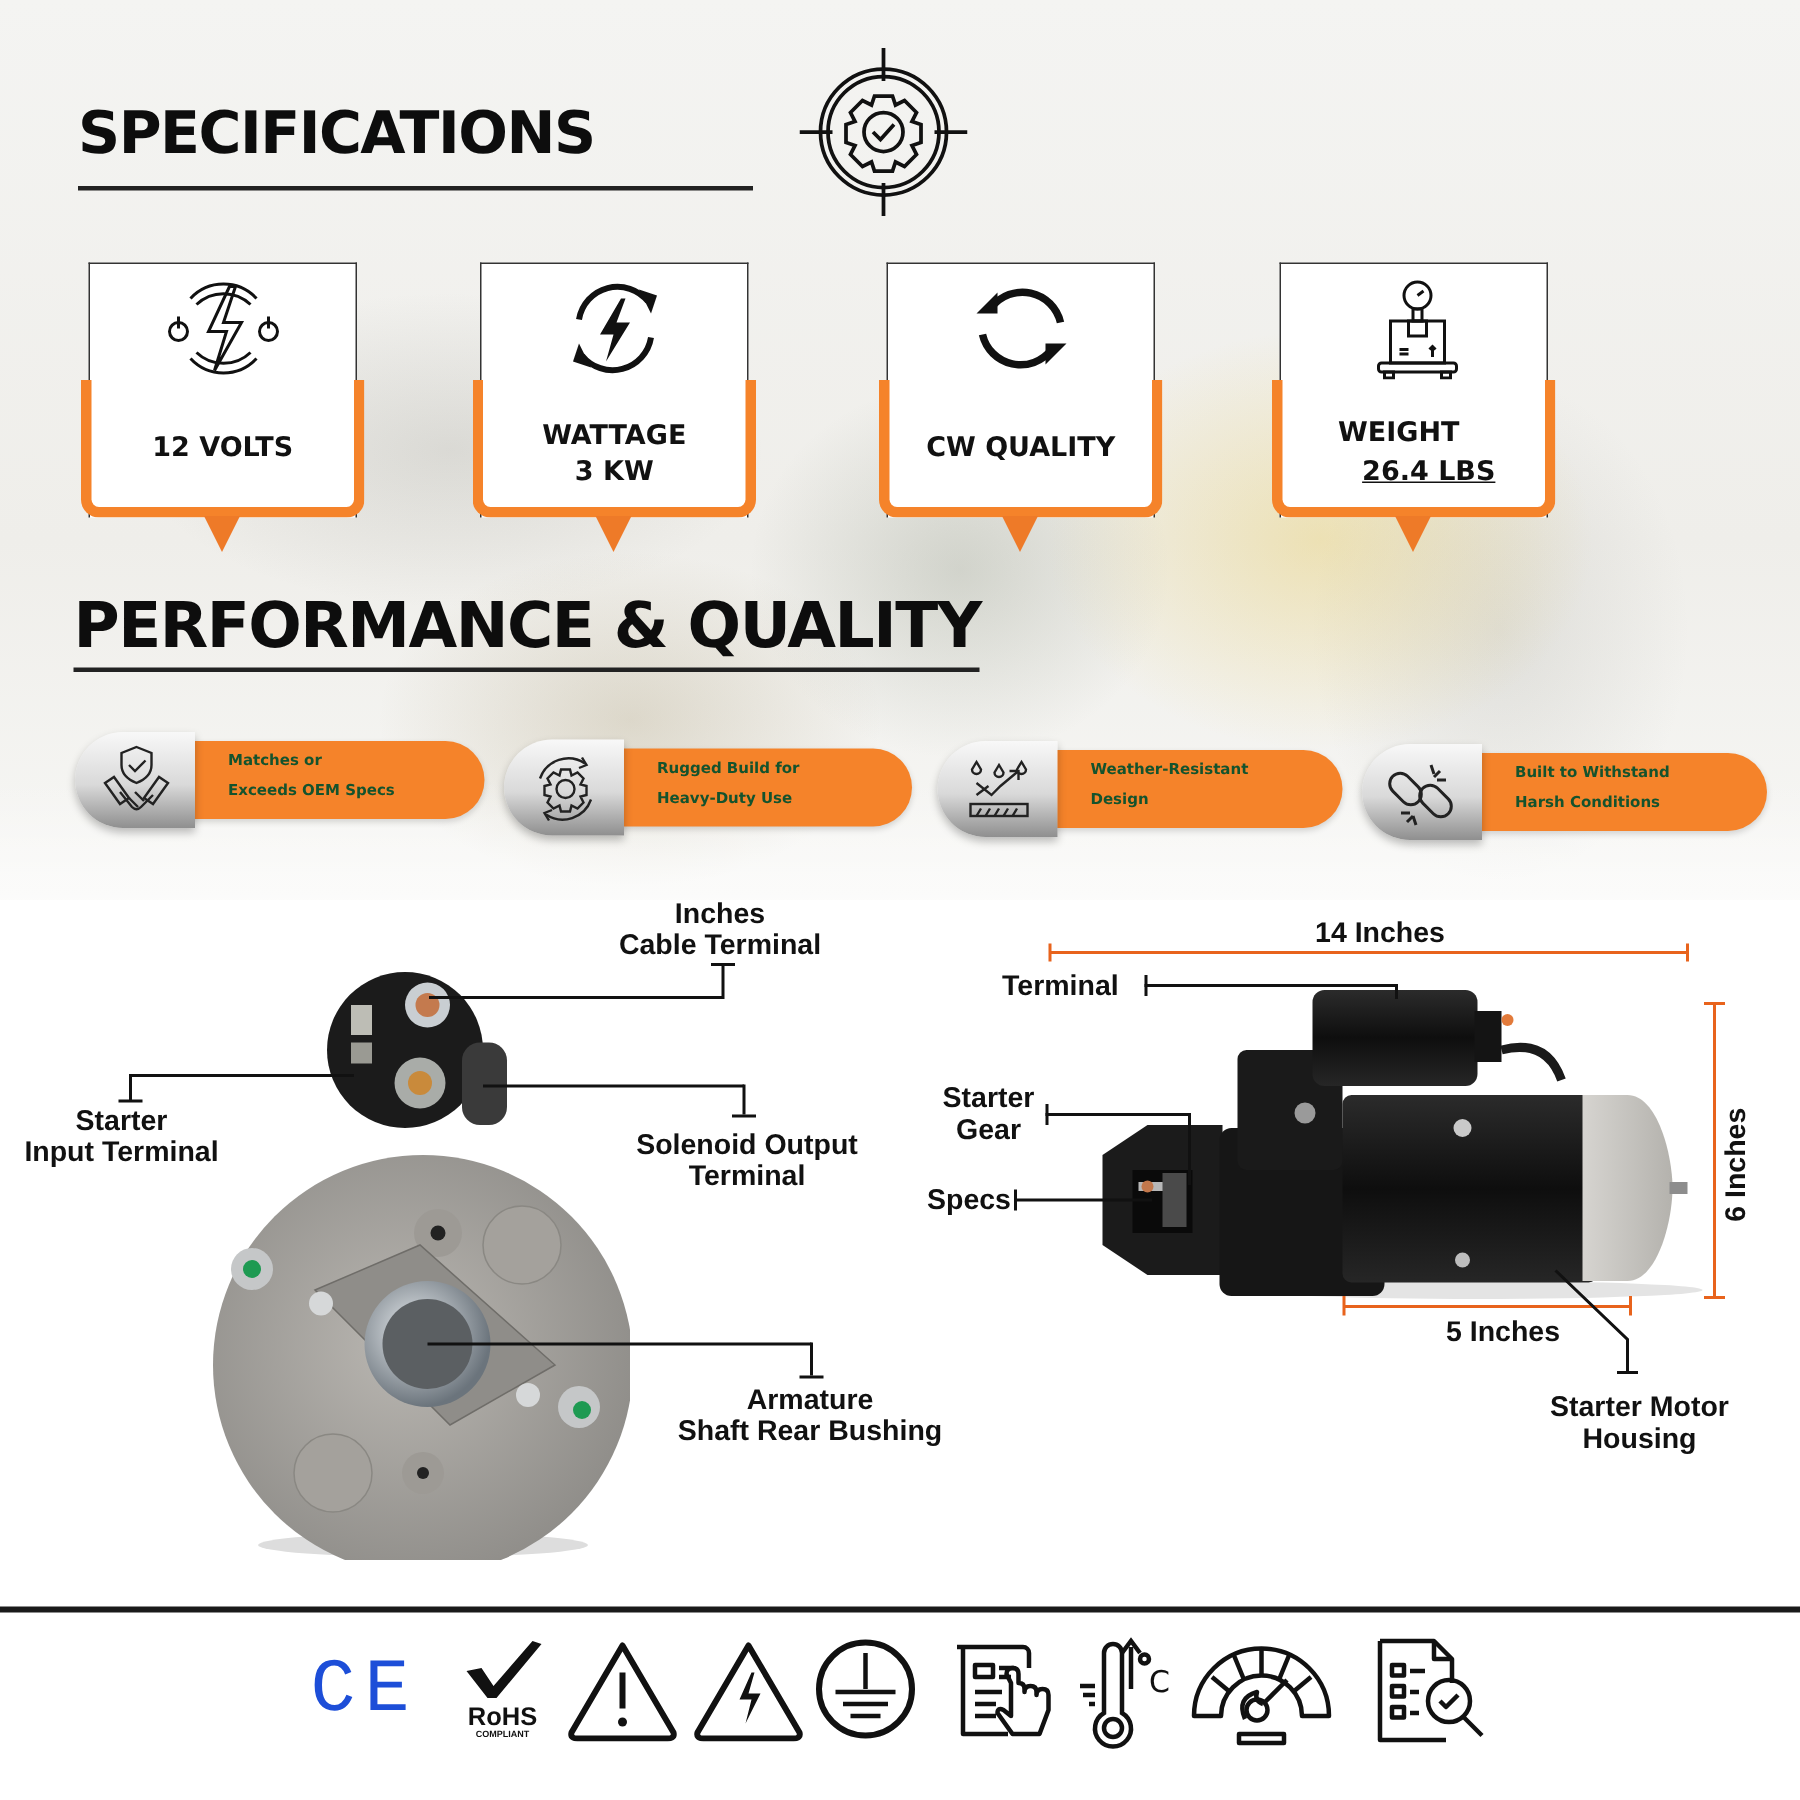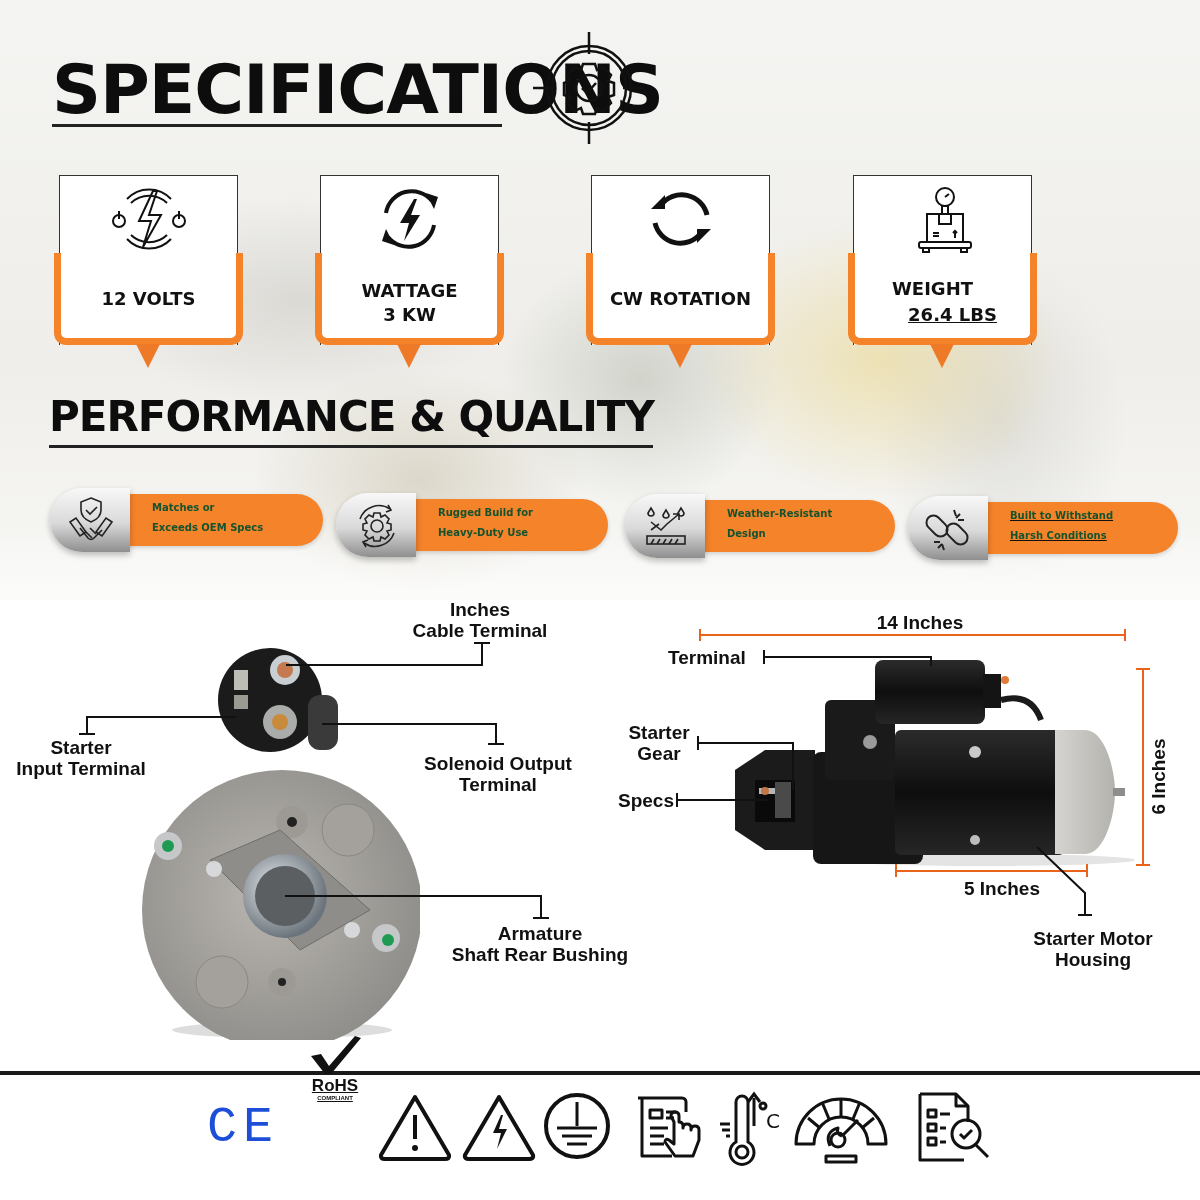--- a/index.html
+++ b/index.html
@@ -87,21 +87,21 @@
   
   .footer-rule { position: absolute; left: 0; top: 1071px; width: 1200px; height: 4px; background: #1a1a1a; }
   .cert { position: absolute; top: 1090px; }
 </style>
 </head>
 <body>
 
 <div class="bg"></div>
 <div class="bg-fade"></div>
 
-<div class="abs h-title" style="left:52px; top:58px; font-size:68px; line-height:64px;">SPECIFICATIONS</div>
+<div class="abs h-title" style="left:52px; top:58px; font-size:39px; line-height:64px;">SPECIFICATIONS</div>
 <div class="h-rule" style="left:52px; top:124px; width:450px;"></div>
 <svg class="abs" style="left:533px; top:32px;" width="112" height="112" viewBox="0 0 112 112">
   <g fill="none" stroke="#111" stroke-width="2.5">
     <circle cx="56" cy="56" r="42"></circle>
     <circle cx="56" cy="56" r="37"></circle>
     <line x1="56" y1="0" x2="56" y2="22"></line>
       <line x1="56" y1="90" x2="56" y2="112"></line>
     <line x1="0" y1="56" x2="22" y2="56"></line>
       <line x1="90" y1="56" x2="112" y2="56"></line>
     <path d="M50 32 h12 l2 6 6 -3 8 8 -3 6 6 2 v12 l-6 2 3 6 -8 8 -6 -3 -2 6 h-12 l-2 -6 -6 3 -8 -8 3 -6 -6 -2 v-12 l6 -2 -3 -6 8 -8 6 3z"></path>
@@ -152,21 +152,21 @@
   <div class="frame"></div>
   <div class="pointer"></div>
   <svg class="icon" viewBox="0 0 80 68">
     <g fill="none" stroke="#111" stroke-width="5">
       <path d="M20 20 A26 26 0 0 1 66 30"></path>
       <path d="M60 48 A26 26 0 0 1 14 38"></path>
     </g>
     <path d="M10 24 l14 -14 v14z" fill="#111"></path>
     <path d="M70 44 l-14 14 v-14z" fill="#111"></path>
   </svg>
-  <div class="label" style="top:112px;">CW ROTATION</div>
+  <div class="label" style="top:112px;">CW QUALITY</div>
 </div>
 
 <div class="card" style="left:848px; top:175px;">
   <div class="white"></div>
   <div class="frame"></div>
   <div class="pointer"></div>
   <svg class="icon" viewBox="0 0 80 68">
     <g fill="none" stroke="#111" stroke-width="2">
       <circle cx="42" cy="12" r="9"></circle>
         <line x1="42" y1="12" x2="46" y2="9"></line>
@@ -243,21 +243,21 @@
           <path d="M32 12 h6 v6"></path>
         <path d="M10 28 l8 -6"></path>
         <rect x="6" y="34" width="38" height="8"></rect>
         <path d="M10 42 l3 -5 M16 42 l3 -5 M22 42 l3 -5 M28 42 l3 -5 M34 42 l3 -5"></path>
       </g>
     </svg>
   </div>
 </div>
 
 <div class="pill" style="left:908px; top:496px;">
-  <div class="orange" style="width:198px;text-decoration:underline;">
+  <div class="orange" style="width:198px;">
     <span>Built to Withstand</span>
     <span>Harsh Conditions</span>
   </div>
   <div class="grey">
     <svg width="50" height="50" viewBox="0 0 50 50">
       <g fill="none" stroke="#222" stroke-width="2">
         <rect x="6" y="10" width="14" height="24" rx="7" transform="rotate(-45 13 22)"></rect>
         <rect x="26" y="18" width="14" height="24" rx="7" transform="rotate(-45 33 30)"></rect>
         <path d="M30 6 l2 6 M36 10 l-4 4 M40 16 l-6 0"></path>
         <path d="M10 38 l6 0 M14 44 l4 -4 M20 46 l-2 -6"></path>
@@ -414,21 +414,21 @@
   <span style="display:block">Starter Motor</span>
   <span style="display:block">Housing</span>
 </div>
 
 <div class="footer-rule"></div>
 
 <div class="cert" style="left:207px; top:1100px;">
   <span style="font-family:Liberation Mono, monospace; font-size:50px; line-height:56px; letter-spacing:6px; color:#1d4ed8;">CE</span>
 </div>
 
-<div class="cert" style="left:306px; top:1036px; width:58px; text-align:center;text-decoration:underline;">
+<div class="cert" style="left:306px; top:1094px; width:58px; text-align:center;">
   <svg width="56" height="40" viewBox="0 0 56 40">
     <path d="M4 20 l10 -2 8 12 L48 0 l6 2 -30 36 h-6z" fill="#111"></path>
   </svg>
   <div style="font-family:'Liberation Sans', sans-serif; font-weight:bold; font-size:17px; line-height:16px; margin-top:-2px;">RoHS</div>
   <div style="font-family:'Liberation Sans', sans-serif; font-weight:bold; font-size:6px; line-height:8px;">COMPLIANT</div>
 </div>
 
 <svg class="cert" style="left:377px; top:1093px;" width="76" height="68" viewBox="0 0 76 68">
   <path d="M38 4 L72 62 Q73 66 68 66 H8 Q3 66 4 62z" fill="none" stroke="#111" stroke-width="4" stroke-linejoin="round"></path>
   <line x1="38" y1="22" x2="38" y2="46" stroke="#111" stroke-width="4"></line>

